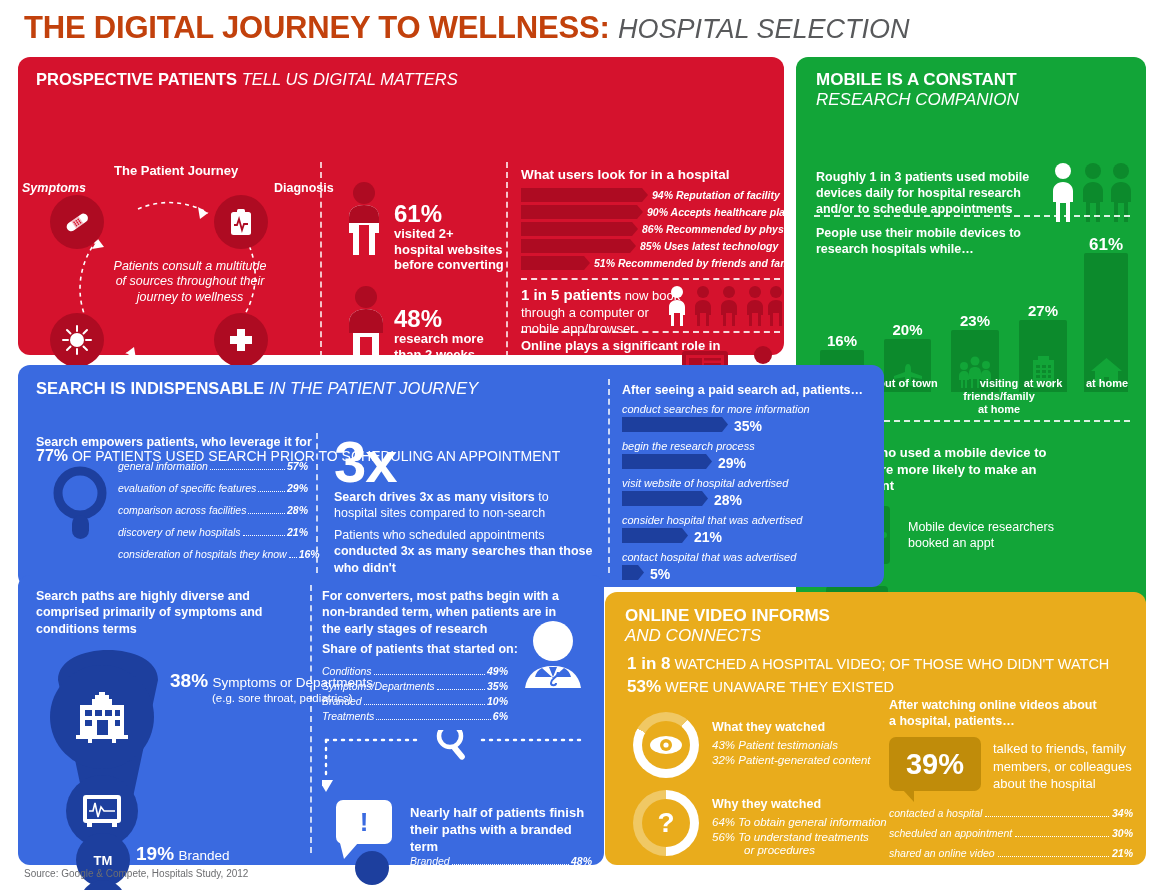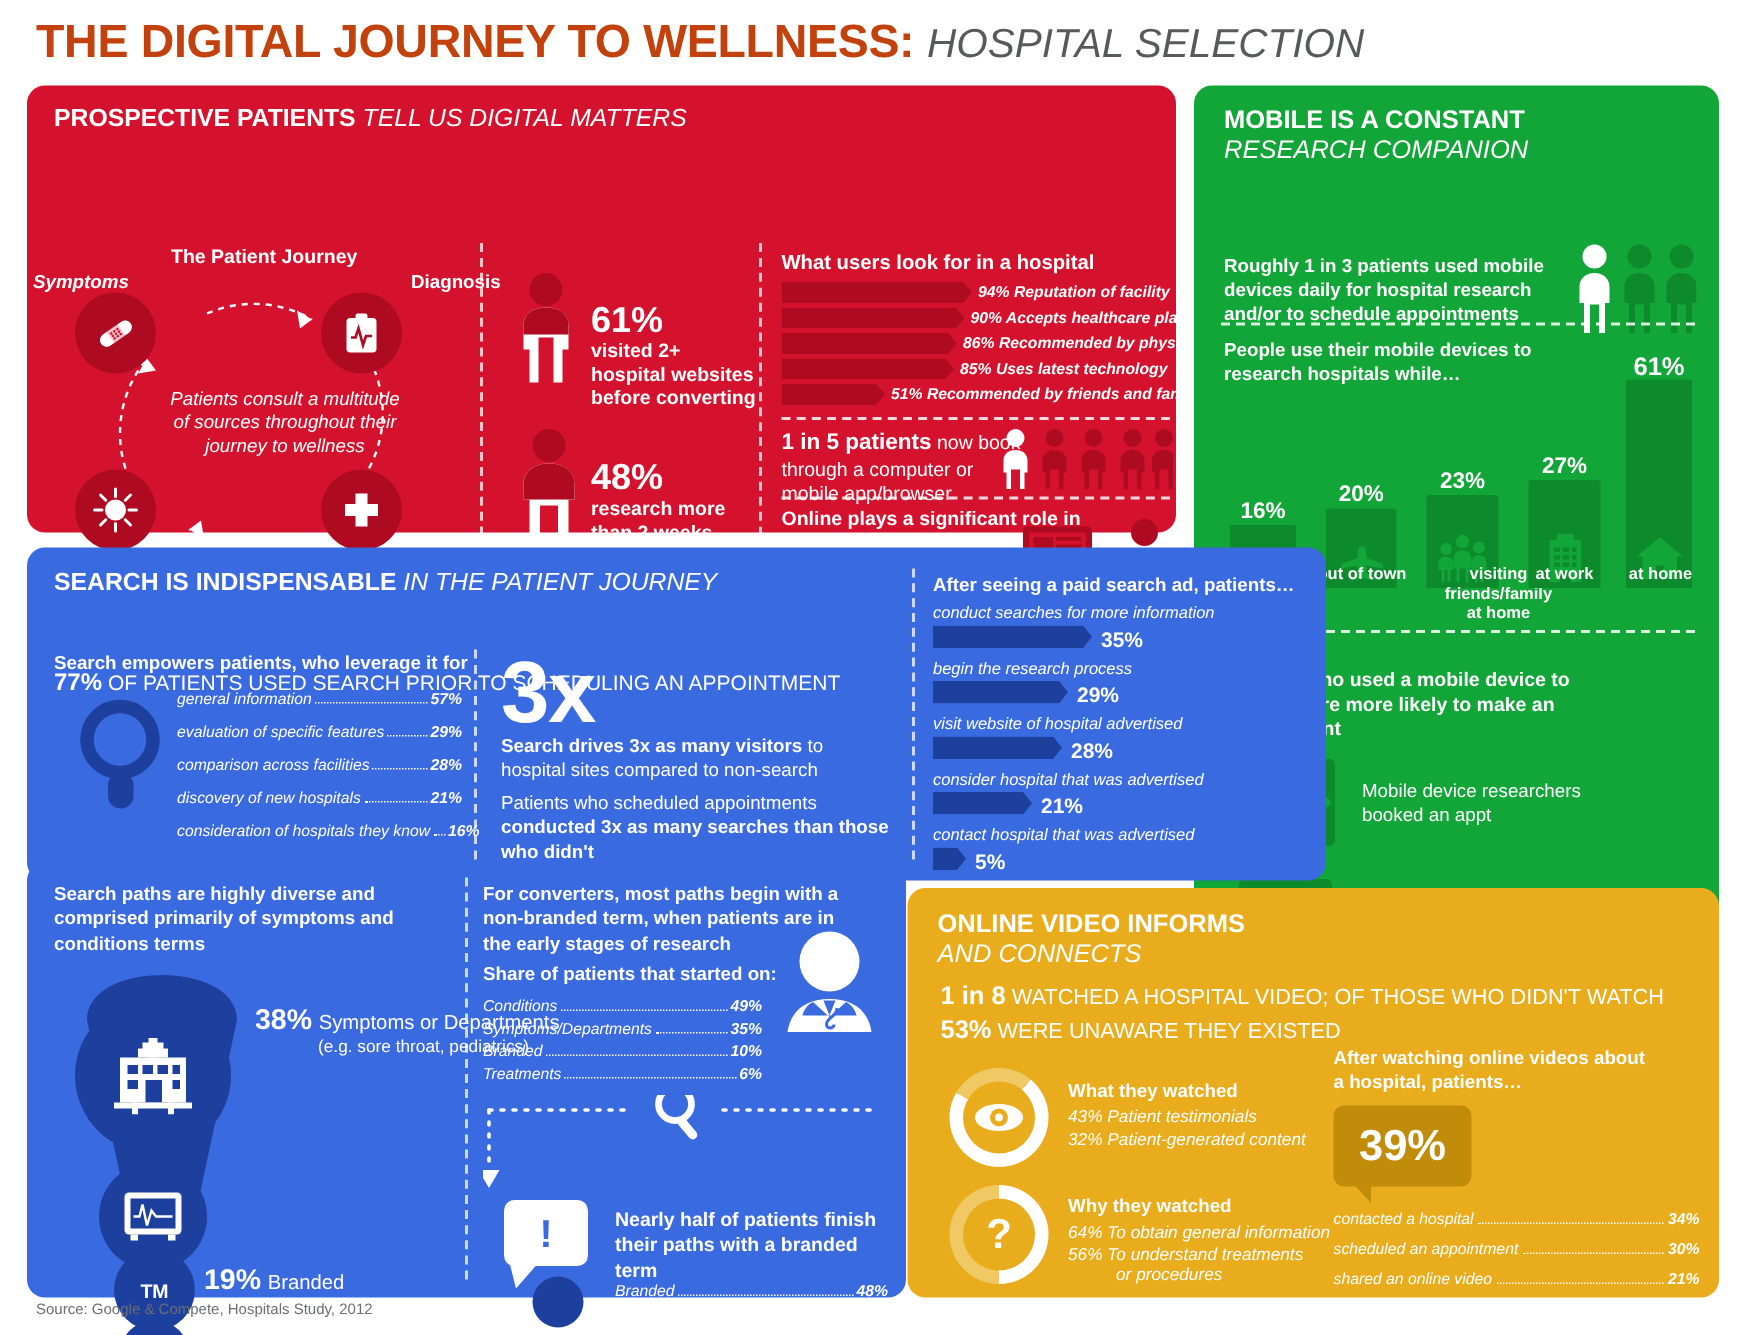--- a/index.html
+++ b/index.html
@@ -728,20 +728,21 @@
     <div class="y-h" style="position:absolute;left:107px;top:205px;">Why they watched</div>
     <div class="y-it" style="position:absolute;left:107px;top:223px;">64% To obtain general information</div>
     <div class="y-it" style="position:absolute;left:107px;top:238px;">56% To understand treatments</div>
     <div class="y-it" style="position:absolute;left:139px;top:251px;">or procedures</div>
 
     <div class="y-h" style="position:absolute;left:284px;top:105px;width:210px;line-height:1.3;">After watching online videos about a hospital, patients…</div>
 
     <div class="tag39" style="left:284px;top:145px;width:92px;height:54px;">
       <span>39%</span>
     </div>
+    <div style="position:absolute;left:388px;top:148px;width:160px;color:#fff;font-size:13px;line-height:1.35;">talked to friends, family members, or colleagues about the hospital</div>
 
     <div>
       <div class="y-leader" style="left:284px;top:215px;width:244px;">
         <span>contacted a hospital</span>
           <span class="dots"></span>
           <span style="font-weight:bold;">34%</span>
       </div>
       <div class="y-leader" style="left:284px;top:235px;width:244px;">
         <span>scheduled an appointment</span>
           <span class="dots"></span>

